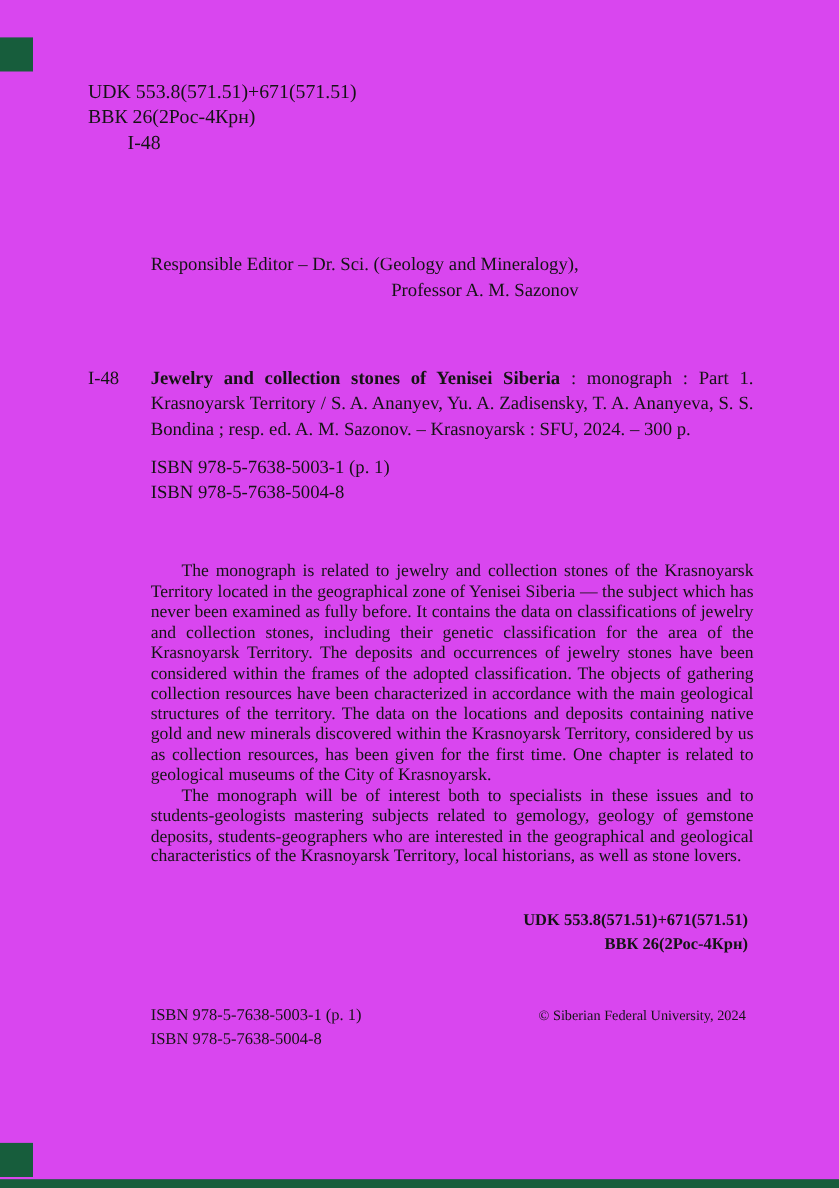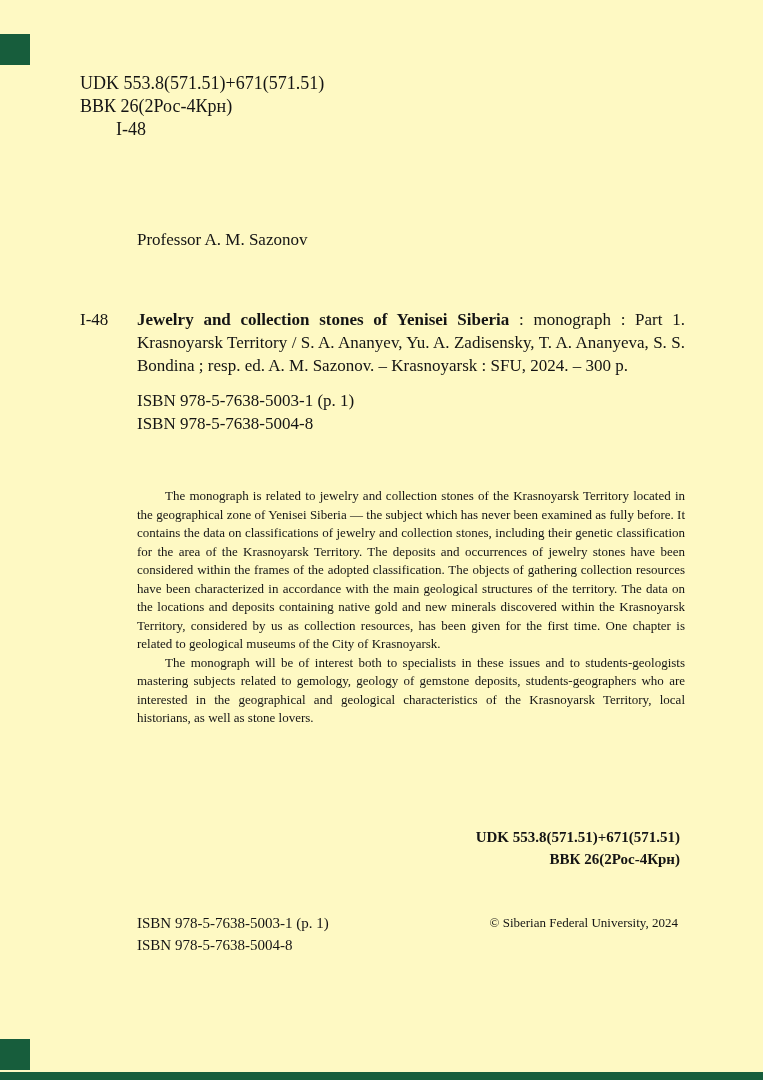--- a/index.html
+++ b/index.html
@@ -5,21 +5,21 @@
   html, body {
     margin: 0;
     padding: 0;
     background: #e8e8e8;
   }
   .page {
     position: relative;
     width: 763px;
     height: 1080px;
     margin: 0 auto;
-    background: #fef9c3;
+    background: #d946ef;
     color: #141414;
     font-family: "Liberation Serif", "DejaVu Serif", serif;
     overflow: hidden;
   }
   
   .corner-mark {
     position: absolute;
     left: 0;
     width: 30px;
     height: 31px;
@@ -75,21 +75,21 @@
   .isbn-block {
     margin-top: 12px;
     margin-left: 57px;
     font-size: 17px;
     line-height: 23px;
   }
 
   .abstract {
     margin-top: 52px;
     margin-left: 57px;
-    font-size: 13px;
+    font-size: 16px;
     line-height: 18.5px;
     text-align: justify;
   }
   .abstract p {
     margin: 0;
     text-indent: 28px;
   }
 
   .footer-codes {
     position: absolute;
@@ -128,20 +128,21 @@
 
   <div class="content">
 
     <div class="codes-header">
       <div>UDK 553.8(571.51)+671(571.51)</div>
       <div>ВВК 26(2Рос-4Крн)</div>
       <div class="index">I-48</div>
     </div>
 
     <div class="editor">
+      <div>Responsible Editor – Dr. Sci. (Geology and Mineralogy),</div>
       <div class="centered">Professor A. M. Sazonov</div>
     </div>
 
     <div class="catalog">
       <div class="catalog-index">I-48</div>
       <p class="catalog-text"><span class="bold">Jewelry and collection stones of Yenisei Siberia</span><span> : monograph : Part 1. Krasnoyarsk Territory / S. A. Ananyev, Yu. A. Zadisensky, T. A. Ananyeva, S. S. Bondina ; resp. ed. A. M. Sazonov. – Krasnoyarsk : SFU, 2024. – 300 p.</span></p>
     </div>
 
     <div class="isbn-block">
       <div>ISBN 978-5-7638-5003-1 (p. 1)</div>

